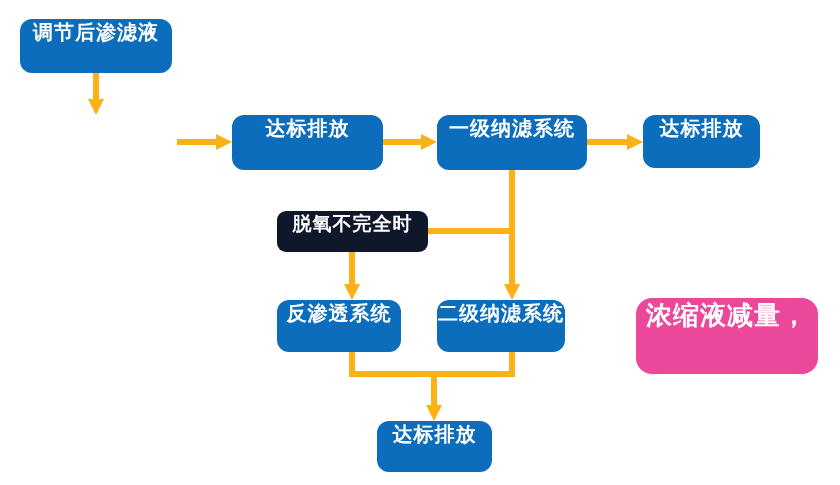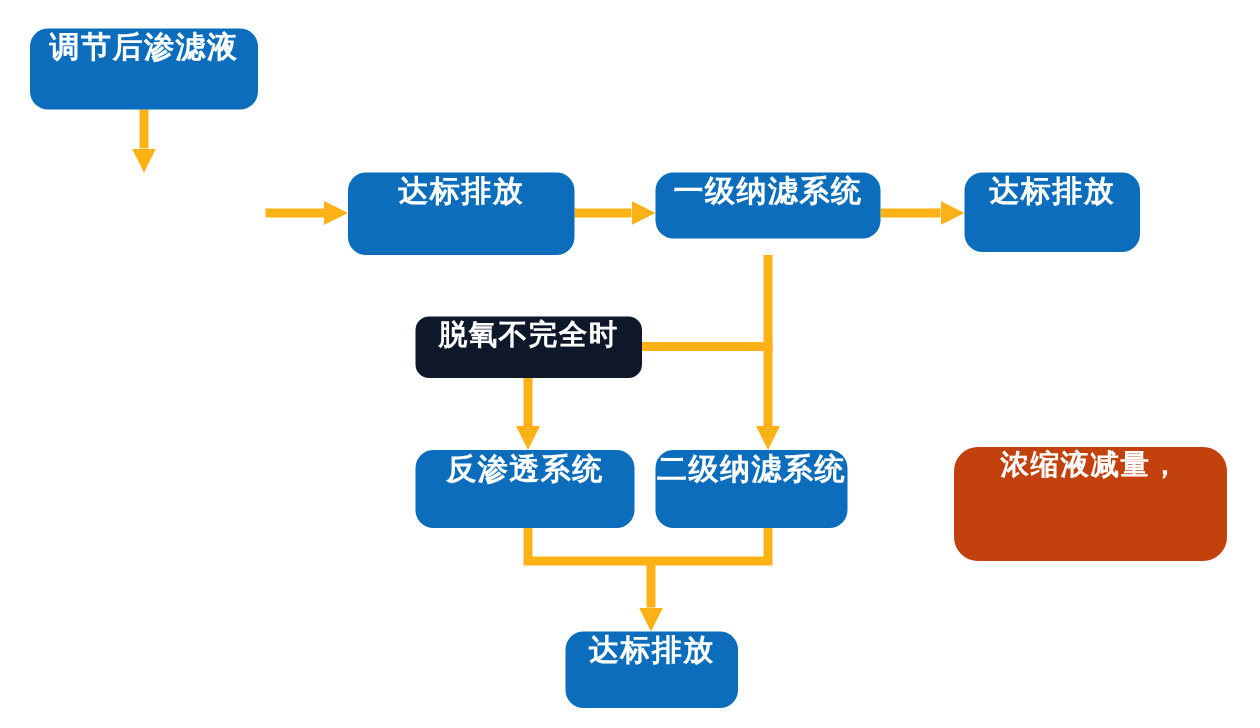--- a/index.html
+++ b/index.html
@@ -33,31 +33,31 @@
     font-weight: bold;
     font-size: 20px;
     letter-spacing: 1px;
     border-radius: 12px;
     box-sizing: border-box;
     text-align: center;
     line-height: 1.35;
   }
   .node-blue  { background: #0b6dbb; }
   .node-cyan  { background: #0f172a; border-radius: 9px; font-size: 19px; }
-  .node-green { background: #c2410c; border-radius: 16px; font-size: 19px; }
+  .node-green { background: #ec4899; border-radius: 16px; font-size: 26px; }
   .node-green .multiline { text-align: left; }
 
   
   #n0 { left: 20px;  top: 19px;  width: 152px; height: 54px; }
   #n1 { left: 13px;  top: 115px; width: 164px; height: 53px; }
   #n2 { left: 232px; top: 115px; width: 151px; height: 55px; }
-  #n3 { left: 437px; top: 115px; width: 150px; height: 44px; }
+  #n3 { left: 437px; top: 115px; width: 150px; height: 55px; }
   #n4 { left: 643px; top: 115px; width: 117px; height: 53px; }
   #n5 { left: 277px; top: 211px; width: 151px; height: 41px; }
-  #n6 { left: 277px; top: 300px; width: 146px; height: 52px; }
+  #n6 { left: 277px; top: 300px; width: 124px; height: 52px; }
   #n7 { left: 437px; top: 300px; width: 128px; height: 52px; }
   #n8 { left: 636px; top: 298px; width: 182px; height: 76px; }
   #n9 { left: 377px; top: 421px; width: 115px; height: 51px; }
 </style>
 </head>
 <body>
 
 <div class="canvas">
 
   <svg class="arrows-layer" width="840" height="485" viewBox="0 0 840 485" xmlns="http://www.w3.org/2000/svg">

